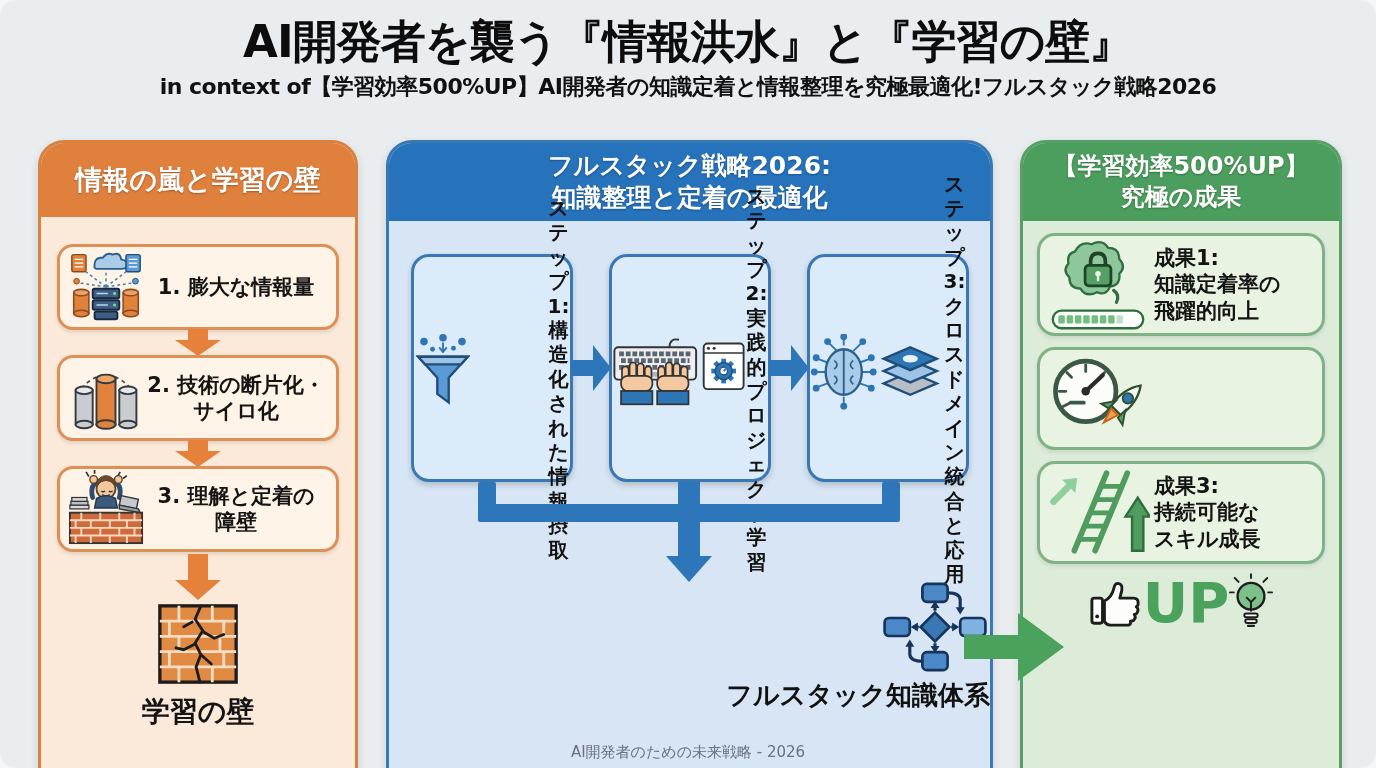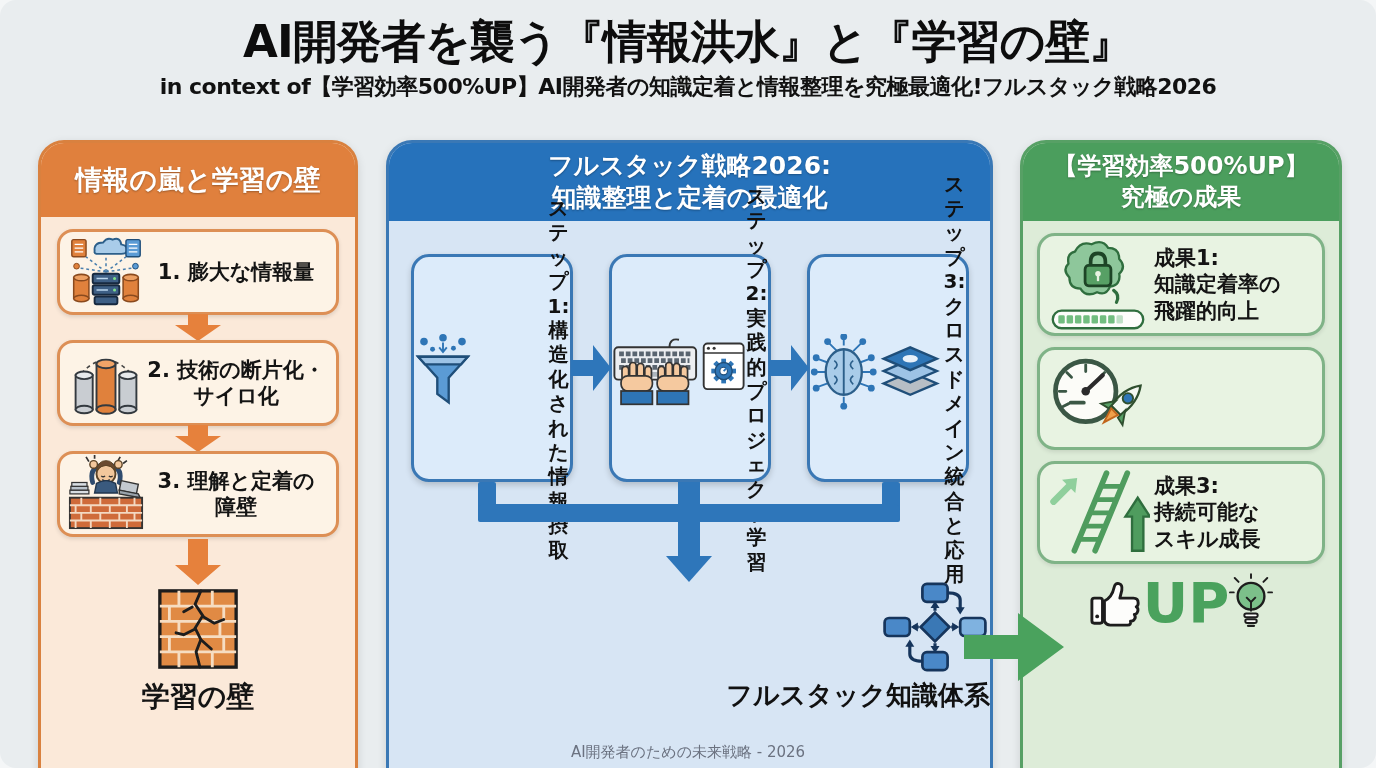--- a/index.html
+++ b/index.html
@@ -11,21 +11,21 @@
   
   .panel{position:absolute;top:140px;height:760px;border-radius:26px;box-shadow:0 3px 10px rgba(0,0,0,.12);overflow:hidden;box-sizing:border-box;}
   .panel-header{display:flex;align-items:center;justify-content:center;text-align:center;color:#fff;font-weight:800;white-space:pre-line;text-shadow:0 1px 2px rgba(0,0,0,.3);}
   .panel-orange{left:38px;width:320px;background:#fbe9d9;border:3px solid #d9813f;}
   .panel-orange .panel-header{height:74px;background:#e0803d;font-size:27px;}
   .panel-blue{left:386px;width:607px;background:#d7e5f4;border:3px solid #3a78b5;}
   .panel-blue .panel-header{height:78px;background:#2672bb;font-size:25px;line-height:1.3;}
   .panel-green{left:1020px;width:322px;background:#ddecd8;border:3px solid #57a065;}
   .panel-green .panel-header{height:78px;background:#4b9e5d;font-size:24px;line-height:1.3;}
   
-  .ocol{display:flex;flex-direction:column;align-items:center;padding-top:12px;}
+  .ocol{display:flex;flex-direction:column;align-items:center;padding-top:27px;}
   .item-card{width:282px;height:86px;background:#fdf3e6;border:3px solid #dd8f55;border-radius:16px;display:flex;align-items:center;padding:0 8px;box-sizing:border-box;box-shadow:0 2px 4px rgba(0,0,0,.12);}
   .item-card .txt{flex:1;font-size:21px;font-weight:800;color:#141414;text-align:center;white-space:pre-line;line-height:1.25;}
   .oarrow{margin:-1px 0;}
   .wall-label{font-size:28px;font-weight:700;color:#141414;margin-top:4px;}
   
   .steps-row{display:flex;align-items:center;justify-content:center;margin-top:33px;}
   .step-card{width:162px;height:228px;background:#dcebfa;border:3px solid #3a78b5;border-radius:18px;box-sizing:border-box;display:flex;flex-direction:row;align-items:center;padding-top:12px;box-shadow:0 3px 6px rgba(0,0,0,.18);}
   .step-card .txt{font-size:20px;font-weight:800;color:#111;text-align:center;white-space:pre-line;line-height:1.22;margin-top:10px;}
   .rarrow{margin:0 -2px;z-index:2;}
   .mid-bottom{display:flex;flex-direction:column;align-items:flex-end;}

